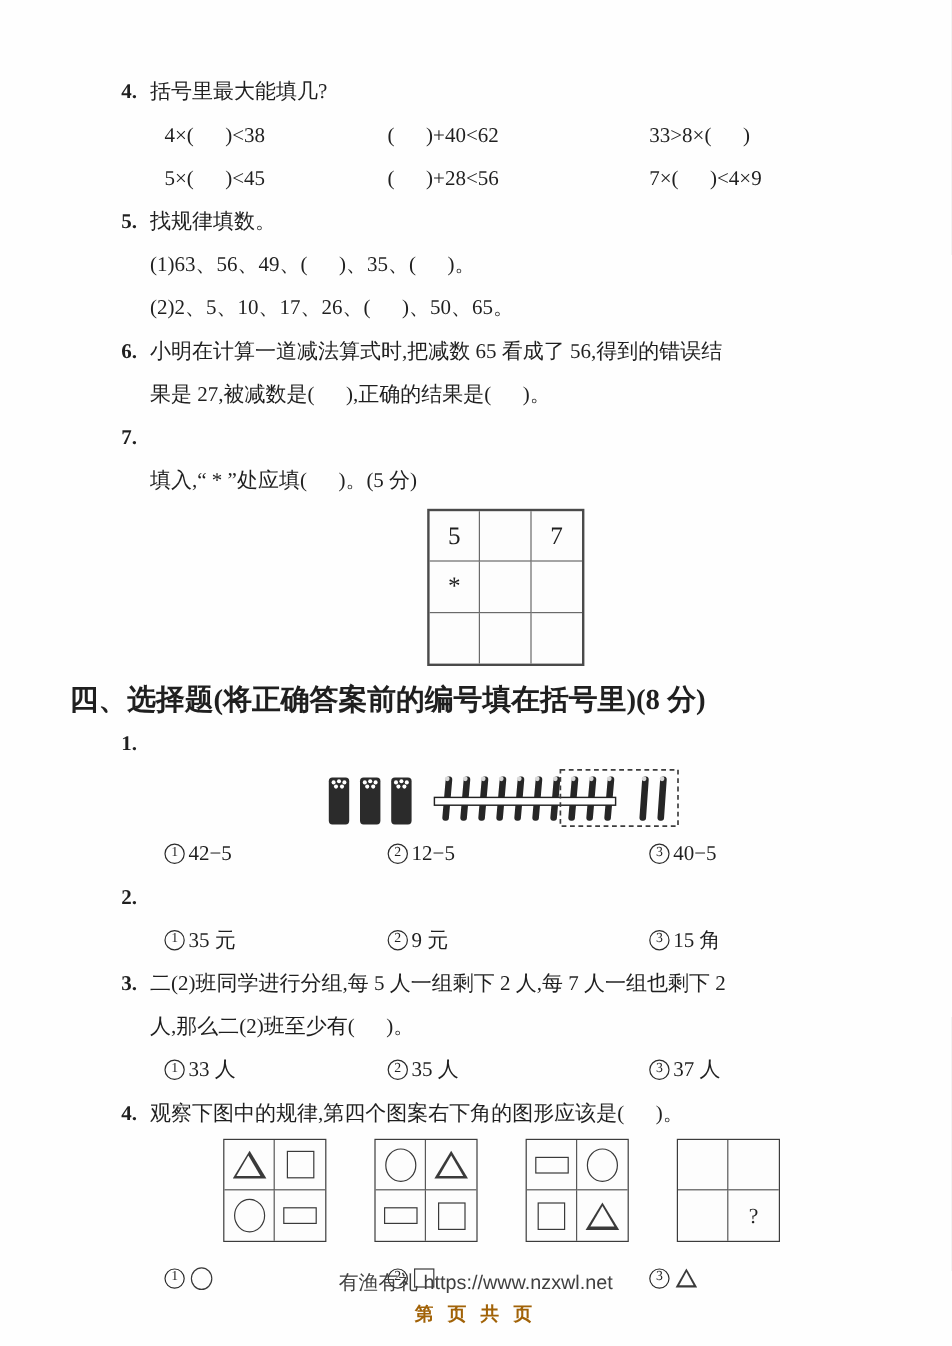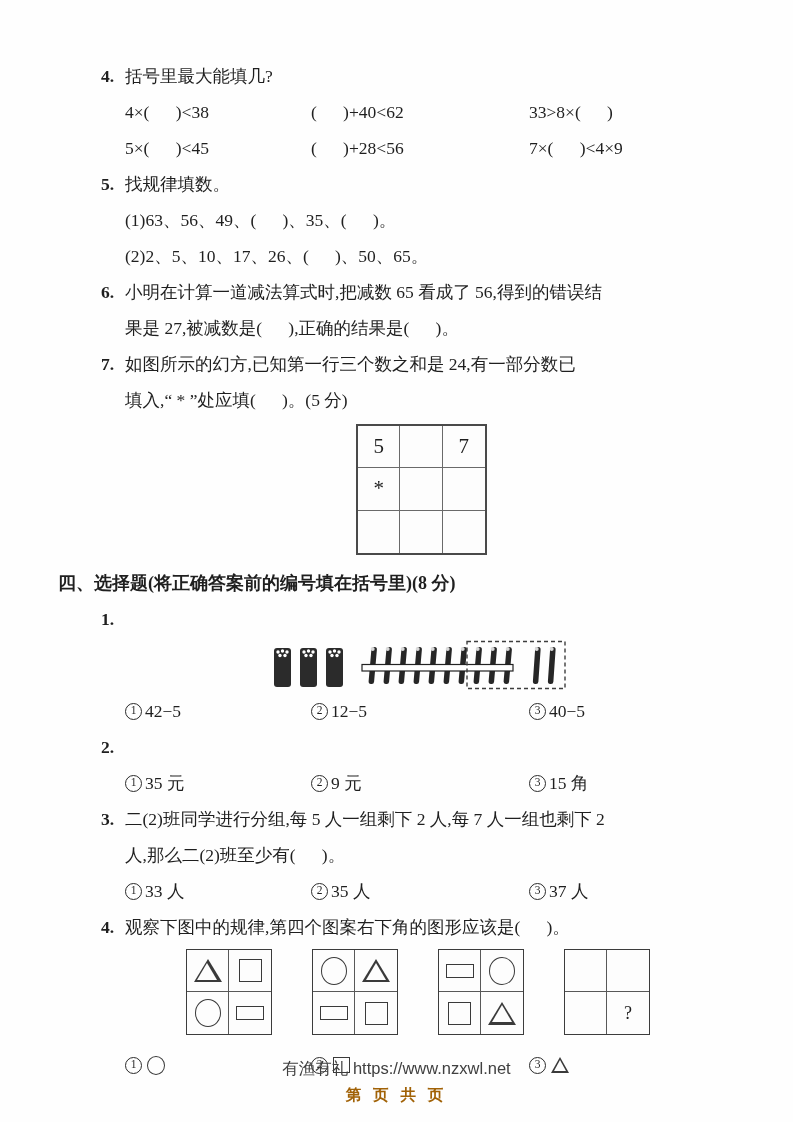--- a/index.html
+++ b/index.html
@@ -11,25 +11,25 @@
     color:#1f1f1f;
     font-family:"Liberation Serif","DejaVu Serif",serif;
     font-size:17.5px;
     overflow:hidden;
     padding-top:58px;
     box-sizing:border-box;
   }
   .line{height:36px;display:flex;align-items:center;white-space:pre-wrap;}
   .qline{padding-left:101px;}
   .cline{padding-left:125px;}
-  .secline{padding-left:58px;font-weight:bold;font-size:18px;}
+  .secline{padding-left:58px;font-weight:bold;font-size:24px;}
   .qnum{font-weight:bold;width:24px;display:inline-block;}
   .t{white-space:pre-wrap;}
   .cols{display:flex;}
-  .w1{width:186px;display:inline-flex;align-items:center;white-space:pre-wrap;}
+  .w1{width:186px;display:inline-flex;align-items:center;white-space:pre-wrap;margin-left:12px;}
   .w2{width:218px;display:inline-flex;align-items:center;white-space:pre-wrap;}
   .w3{display:inline-flex;align-items:center;white-space:pre-wrap;}
   
   .cnum{
     display:inline-flex;align-items:center;justify-content:center;
     width:15px;height:15px;border:1.2px solid #2a2a2a;border-radius:50%;
     font-size:11.5px;line-height:1;margin-right:3px;flex:none;
   }
   
   .msquare{
@@ -136,21 +136,20 @@
   <div class="line qline">
     <span class="qnum">6.</span>
     <span class="t">小明在计算一道减法算式时,把减数 65 看成了 56,得到的错误结</span>
   </div>
   <div class="line cline">
     <span class="t">果是 27,被减数是(      ),正确的结果是(      )。</span>
   </div>
 
   <div class="line qline">
     <span class="qnum">7.</span>
-    <span class="t">如图所示的幻方,已知第一行三个数之和是 24,有一部分数已</span>
   </div>
   <div class="line cline">
     <span class="t">填入,“ * ”处应填(      )。(5 分)</span>
   </div>
 
   <div class="msquare">
     <div class="ms-cell">5</div>
     <div class="ms-cell"></div>
     <div class="ms-cell">7</div>
     <div class="ms-cell">*</div>

